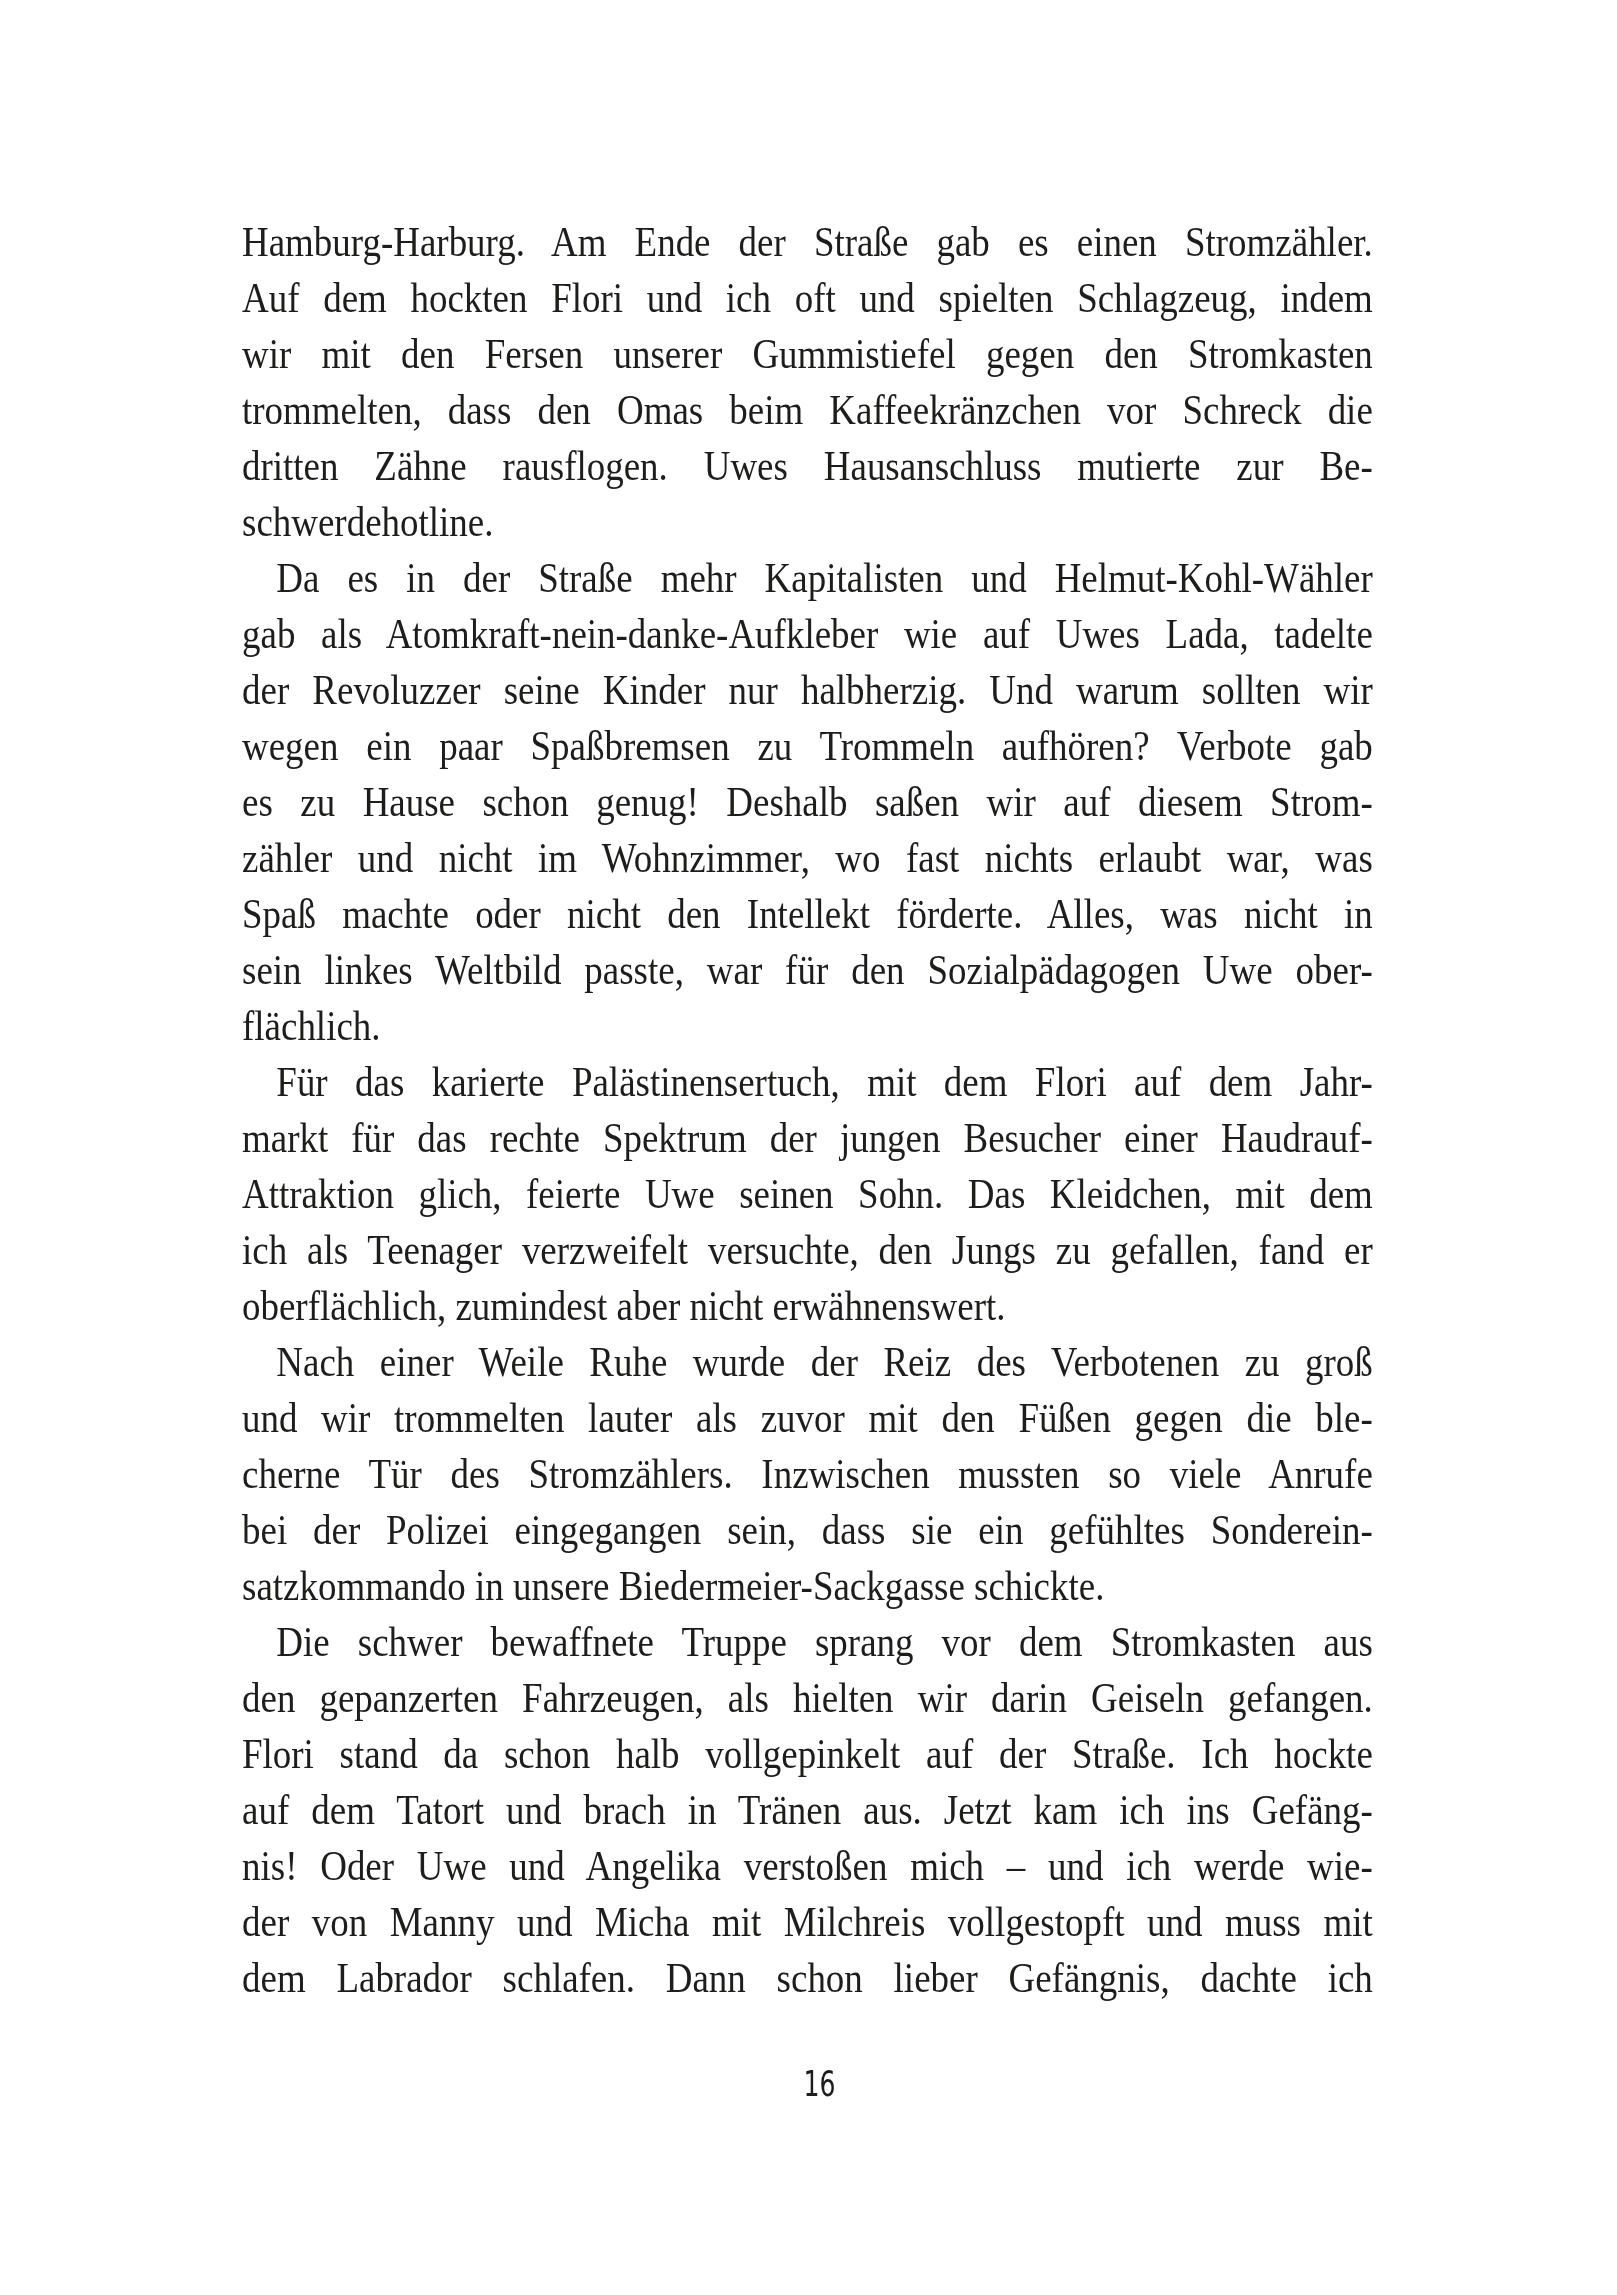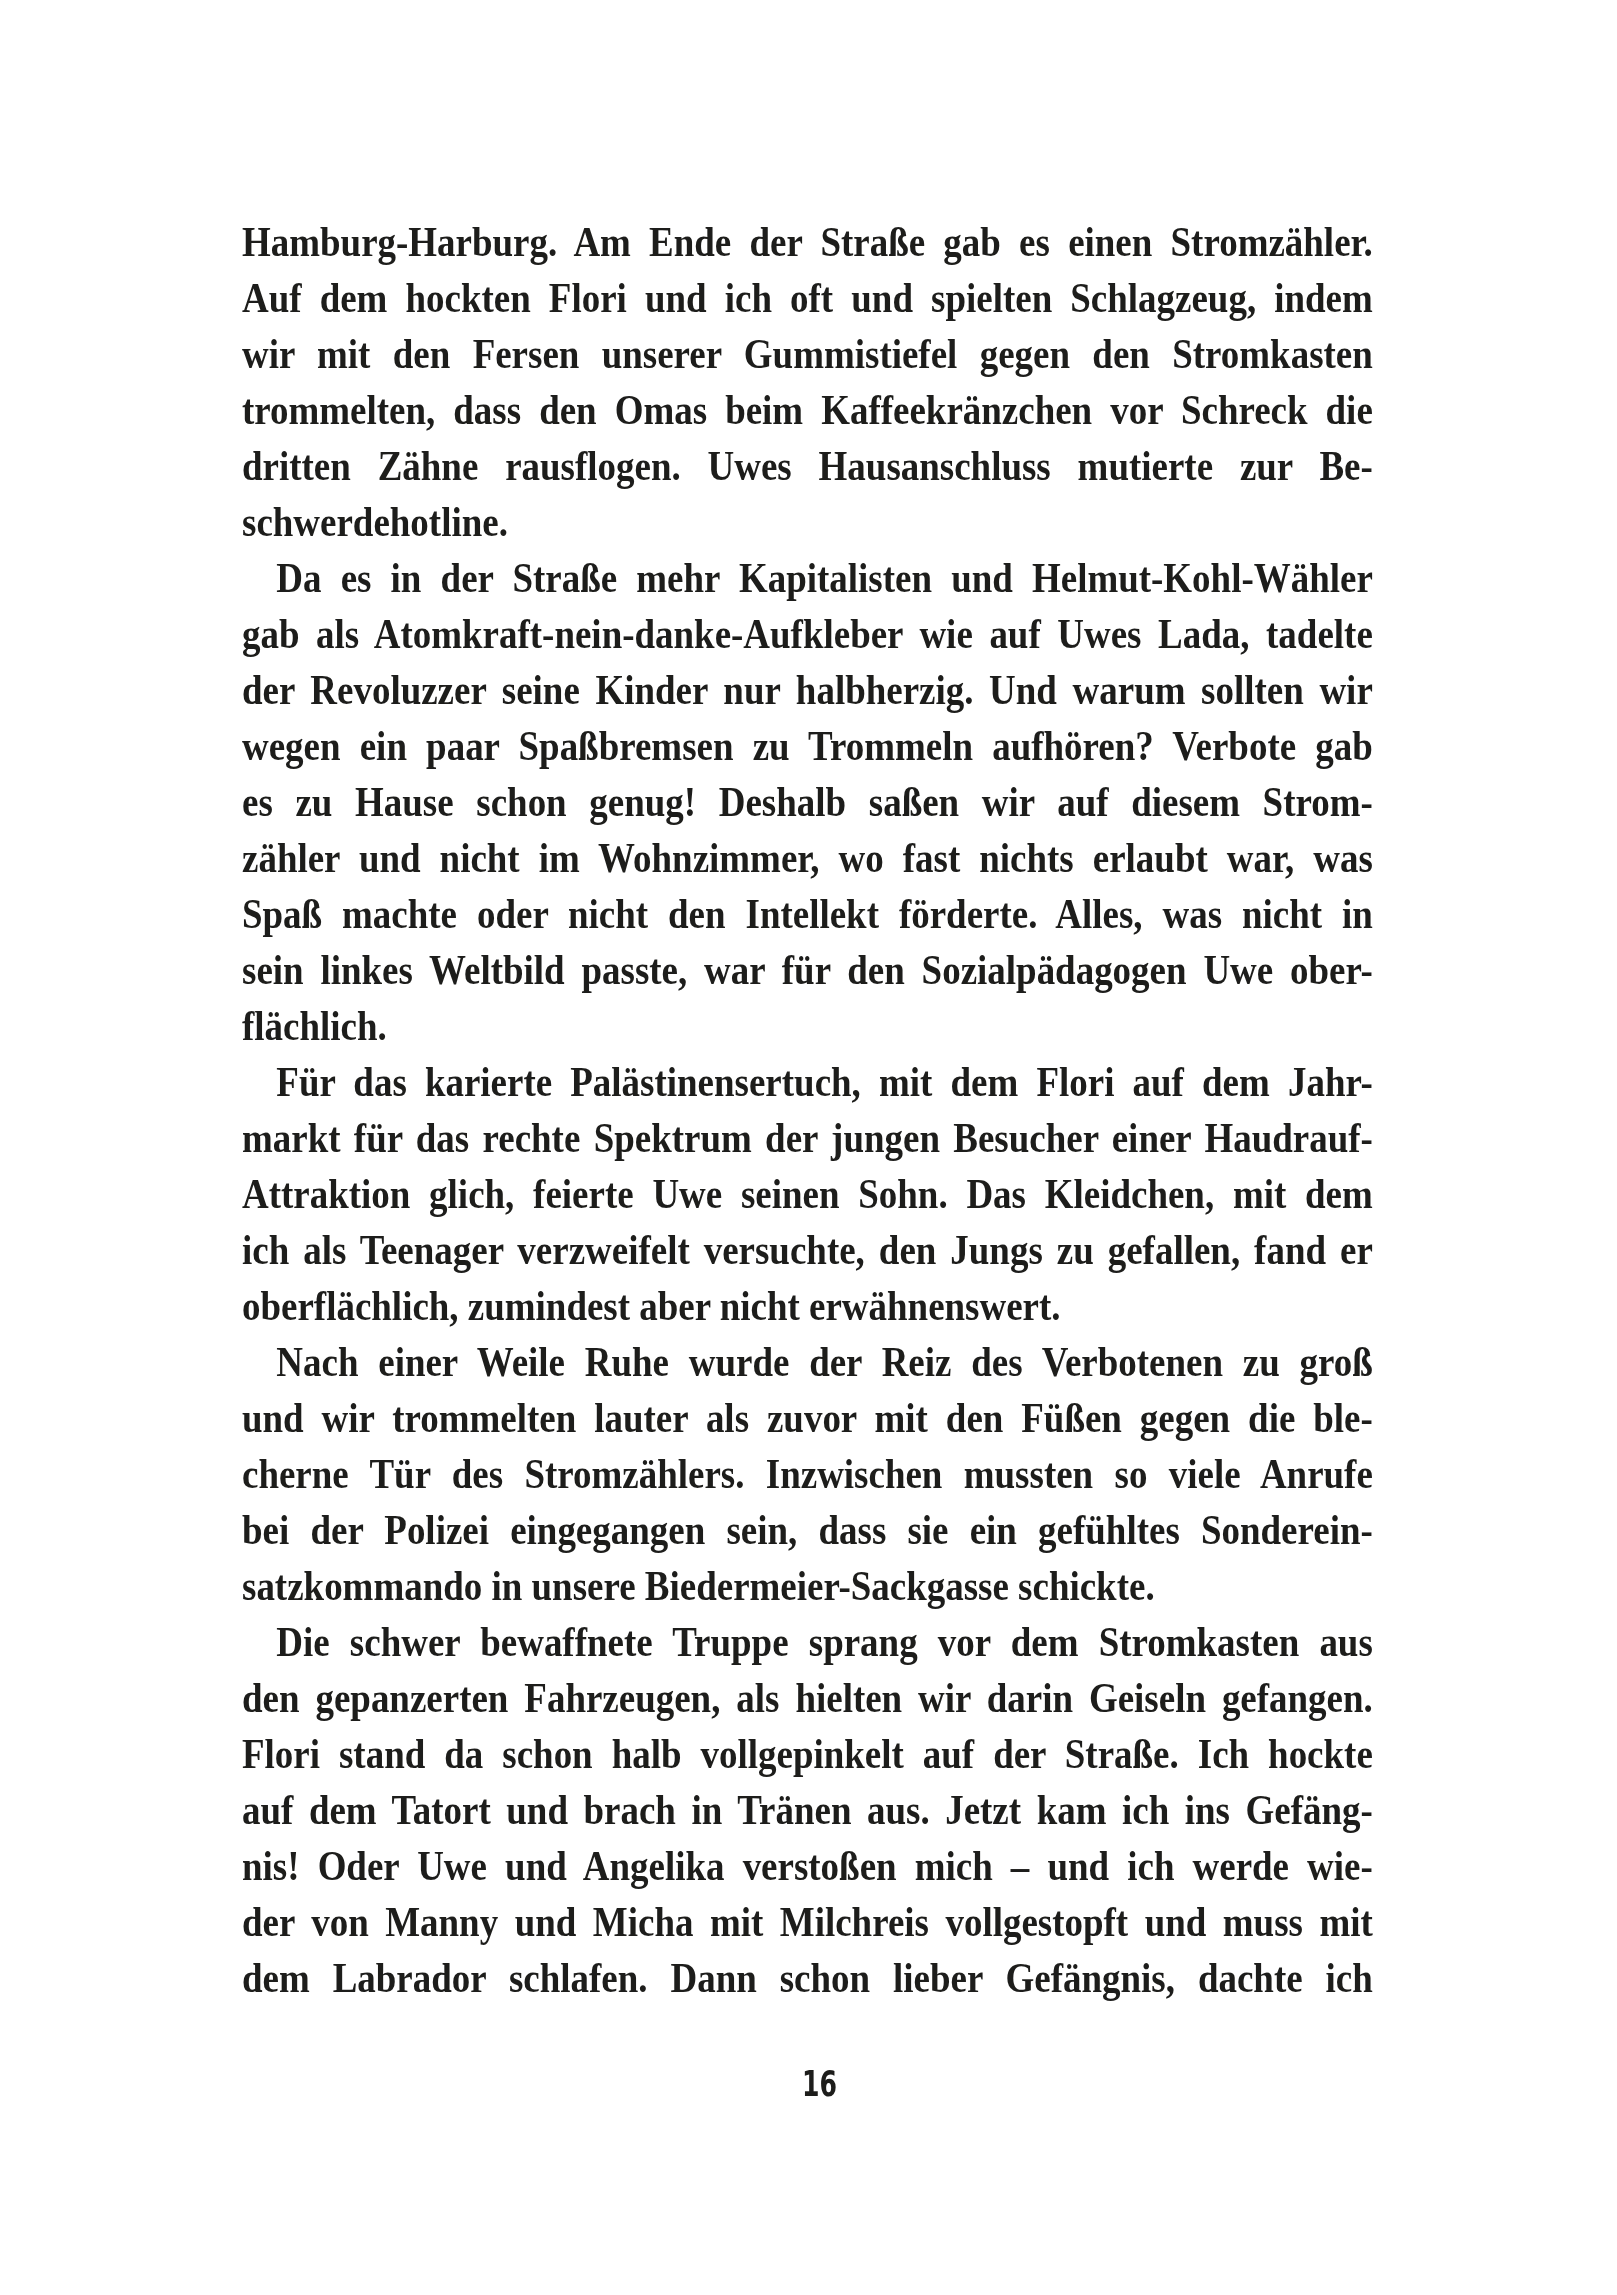--- a/index.html
+++ b/index.html
@@ -12,21 +12,20 @@
     height: 2295px;
     position: relative;
     overflow: hidden;
   }
   .page {
     position: absolute;
     left: 0; top: 0;
     width: 1618px;
     height: 2176px;
     background: #ffffff;
-    font-weight: bold;
   }
   .text-block {
     position: absolute;
     left: 242px;
     top: 214px;            
     width: 1285px;         
     transform: scaleX(0.88);
     transform-origin: 0 0;
     font-family: "Liberation Serif", "DejaVu Serif", serif;
     font-size: 42px;

